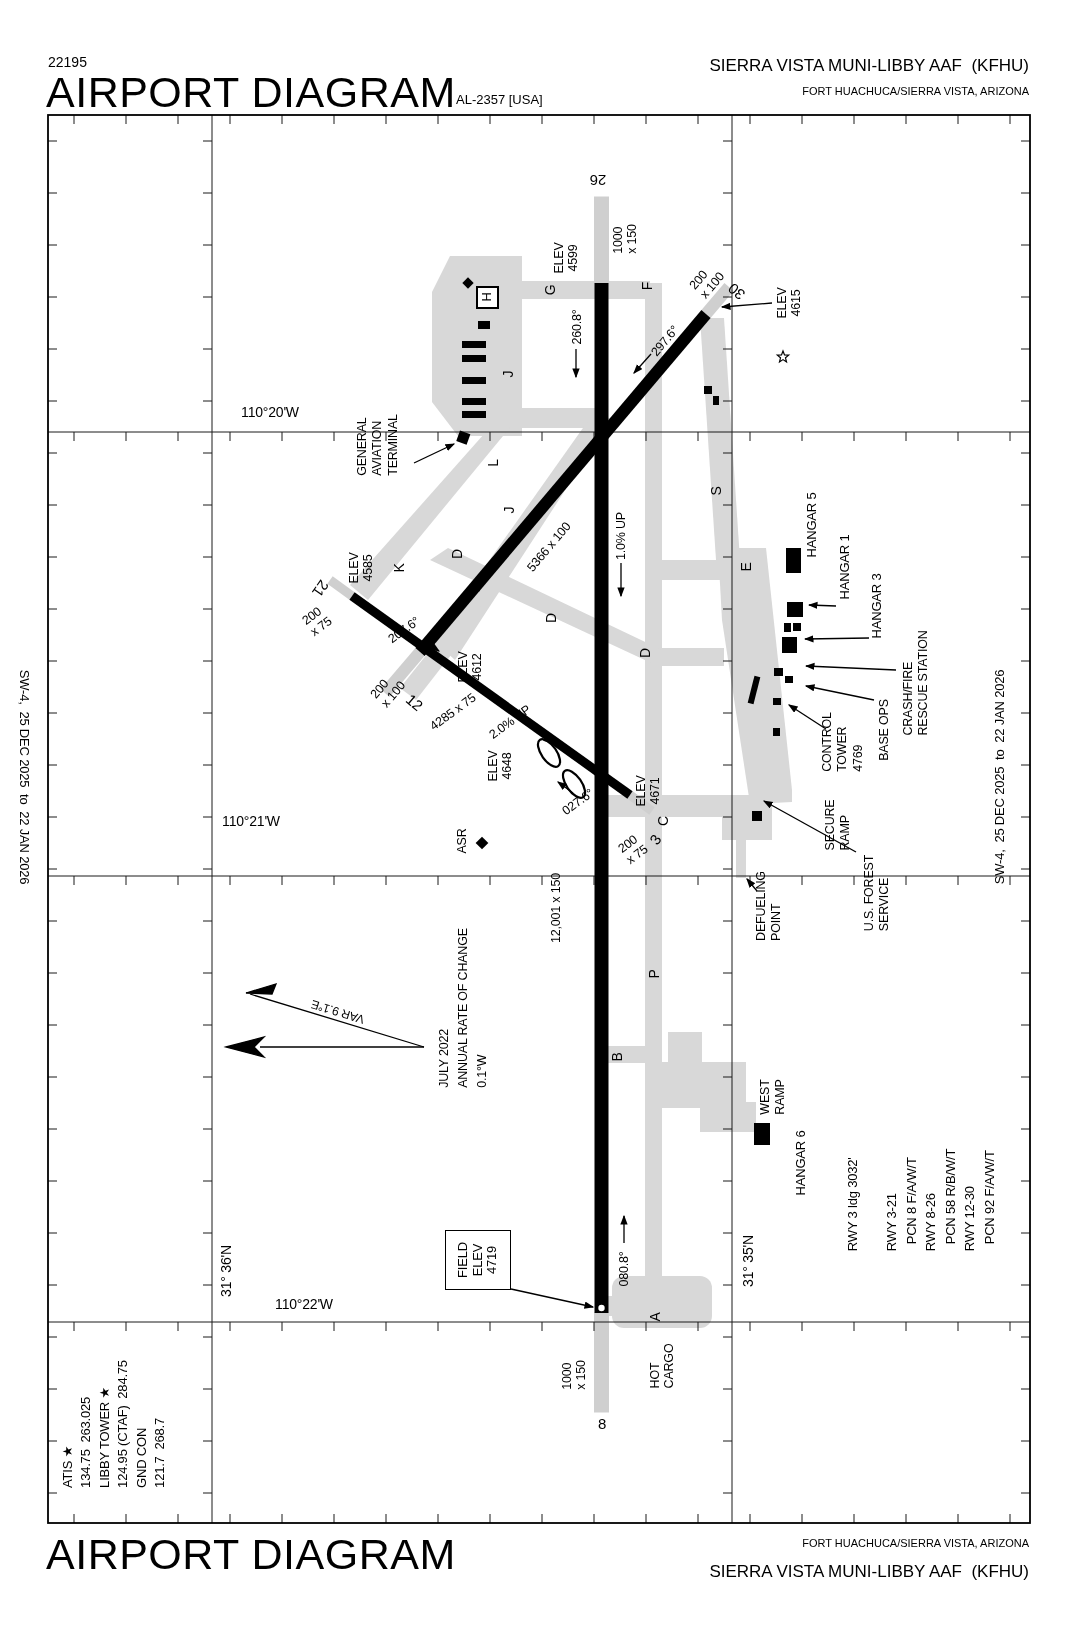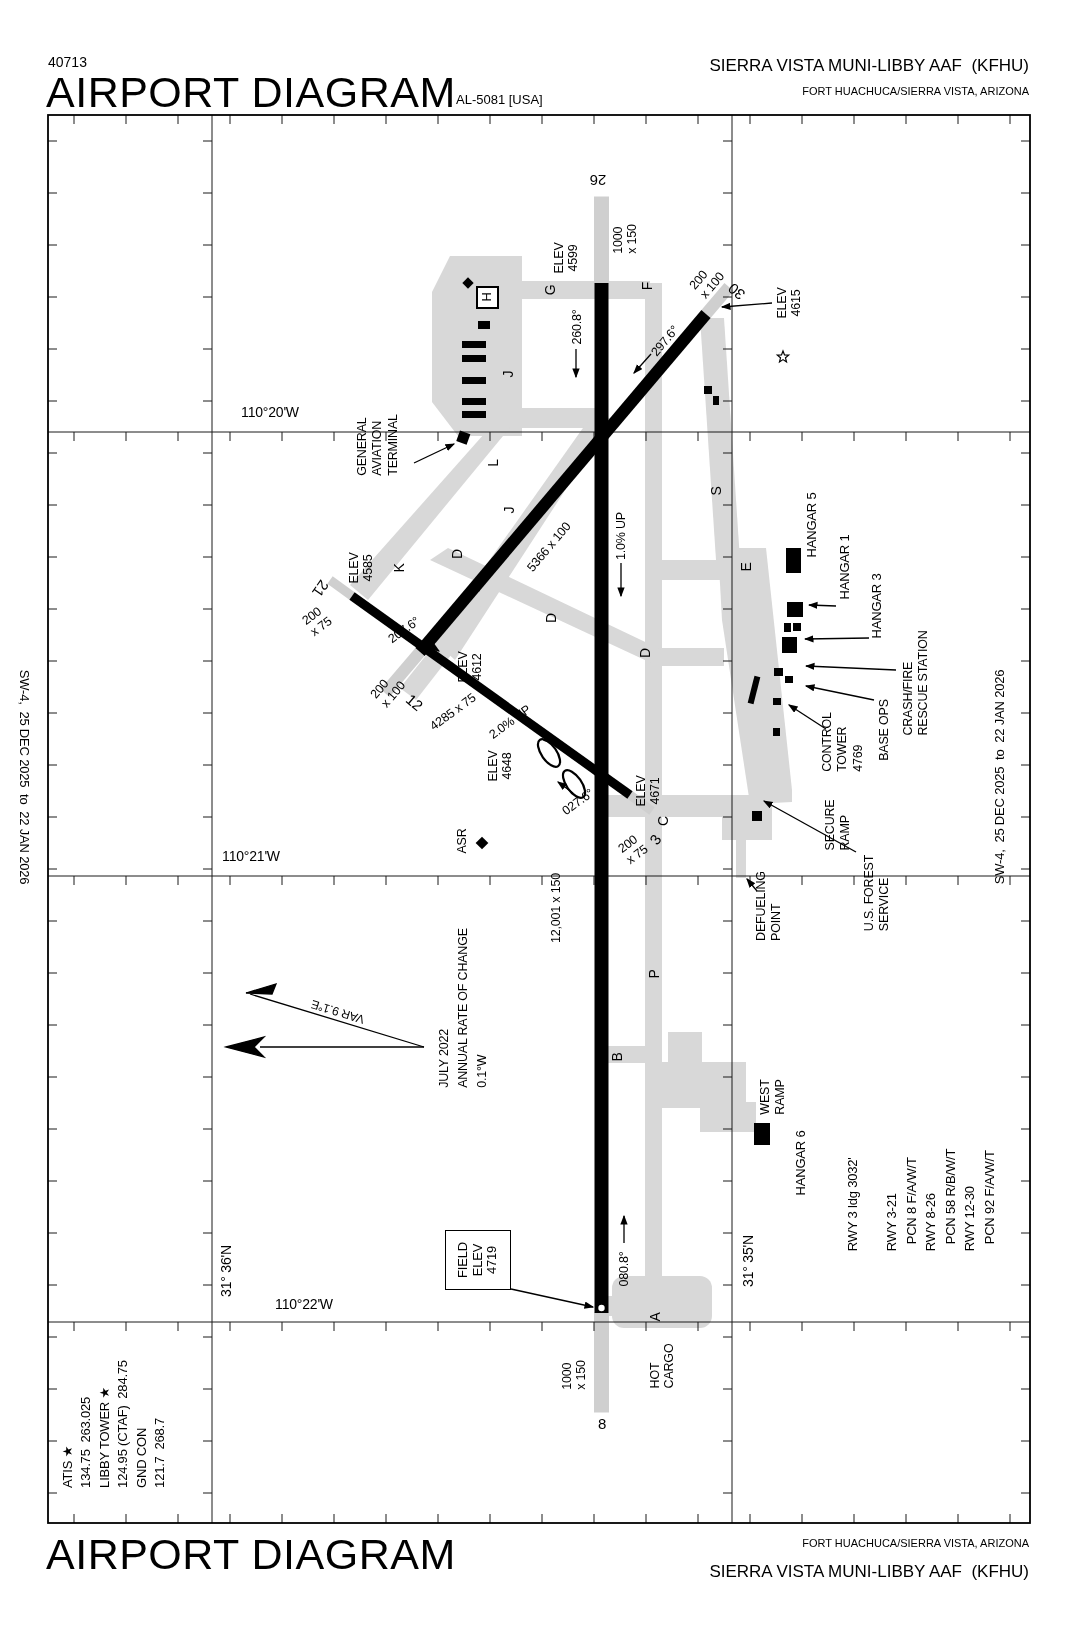--- a/index.html
+++ b/index.html
@@ -345,35 +345,35 @@
   </g>
 
   <g stroke="#000" stroke-width="1.3">
     <line x1="424" y1="1047" x2="260" y2="1047"></line>
     <polygon points="226,1047 264,1037 254,1047 264,1057" fill="#000"></polygon>
     <line x1="424" y1="1047" x2="250" y2="994"></line>
     <polygon points="246,993 276,984 272,994" fill="#000"></polygon>
   </g>
 </svg>
 
-<div class="abs f14" style="left:48px;top:54px">40713</div>
+<div class="abs f14" style="left:48px;top:54px">22195</div>
 <div class="abs title" style="left:46px;top:68px">AIRPORT DIAGRAM</div>
-<div class="abs f13" style="left:456px;top:92px">AL-5081 [USA]</div>
+<div class="abs f13" style="left:456px;top:92px">AL-2357 [USA]</div>
 <div class="abs apt ra" style="right:46px;top:56px">SIERRA VISTA MUNI-LIBBY AAF  (KFHU)</div>
 <div class="abs city ra" style="right:46px;top:85px">FORT HUACHUCA/SIERRA VISTA, ARIZONA</div>
 
 <div class="abs title" style="left:46px;top:1530px">AIRPORT DIAGRAM</div>
 <div class="abs city ra" style="right:46px;top:1537px">FORT HUACHUCA/SIERRA VISTA, ARIZONA</div>
 <div class="abs apt ra" style="right:46px;top:1562px">SIERRA VISTA MUNI-LIBBY AAF  (KFHU)</div>
 
 <div class="lbl f13" style="left:24px;top:777px;--r:90deg">SW-4,  25 DEC 2025  to  22 JAN 2026</div>
 <div class="lbl f13" style="left:1000px;top:777px;--r:-90deg">SW-4,  25 DEC 2025  to  22 JAN 2026</div>
 
 <div class="lbl f14" style="left:270px;top:413px">110°20'W</div>
-<div class="lbl f14" style="left:251px;top:857px">110°21'W</div>
+<div class="lbl f14" style="left:251px;top:822px">110°21'W</div>
 <div class="lbl f14" style="left:304px;top:1305px">110°22'W</div>
 <div class="lbl f14" style="left:227px;top:1271px;--r:-90deg">31° 36'N</div>
 <div class="lbl f14" style="left:749px;top:1261px;--r:-90deg">31° 35'N</div>
 
 <div class="lbl rw" style="left:598px;top:180px;--r:180deg">26</div>
 <div class="lbl rw" style="left:602px;top:1424px">8</div>
 <div class="lbl rw" style="left:737px;top:291px;--r:220deg">30</div>
 <div class="lbl rw" style="left:414px;top:703px;--r:40deg">12</div>
 <div class="lbl rw" style="left:320px;top:588px;--r:125deg">21</div>
 <div class="lbl rw" style="left:656px;top:840px;--r:-54deg">3</div>

